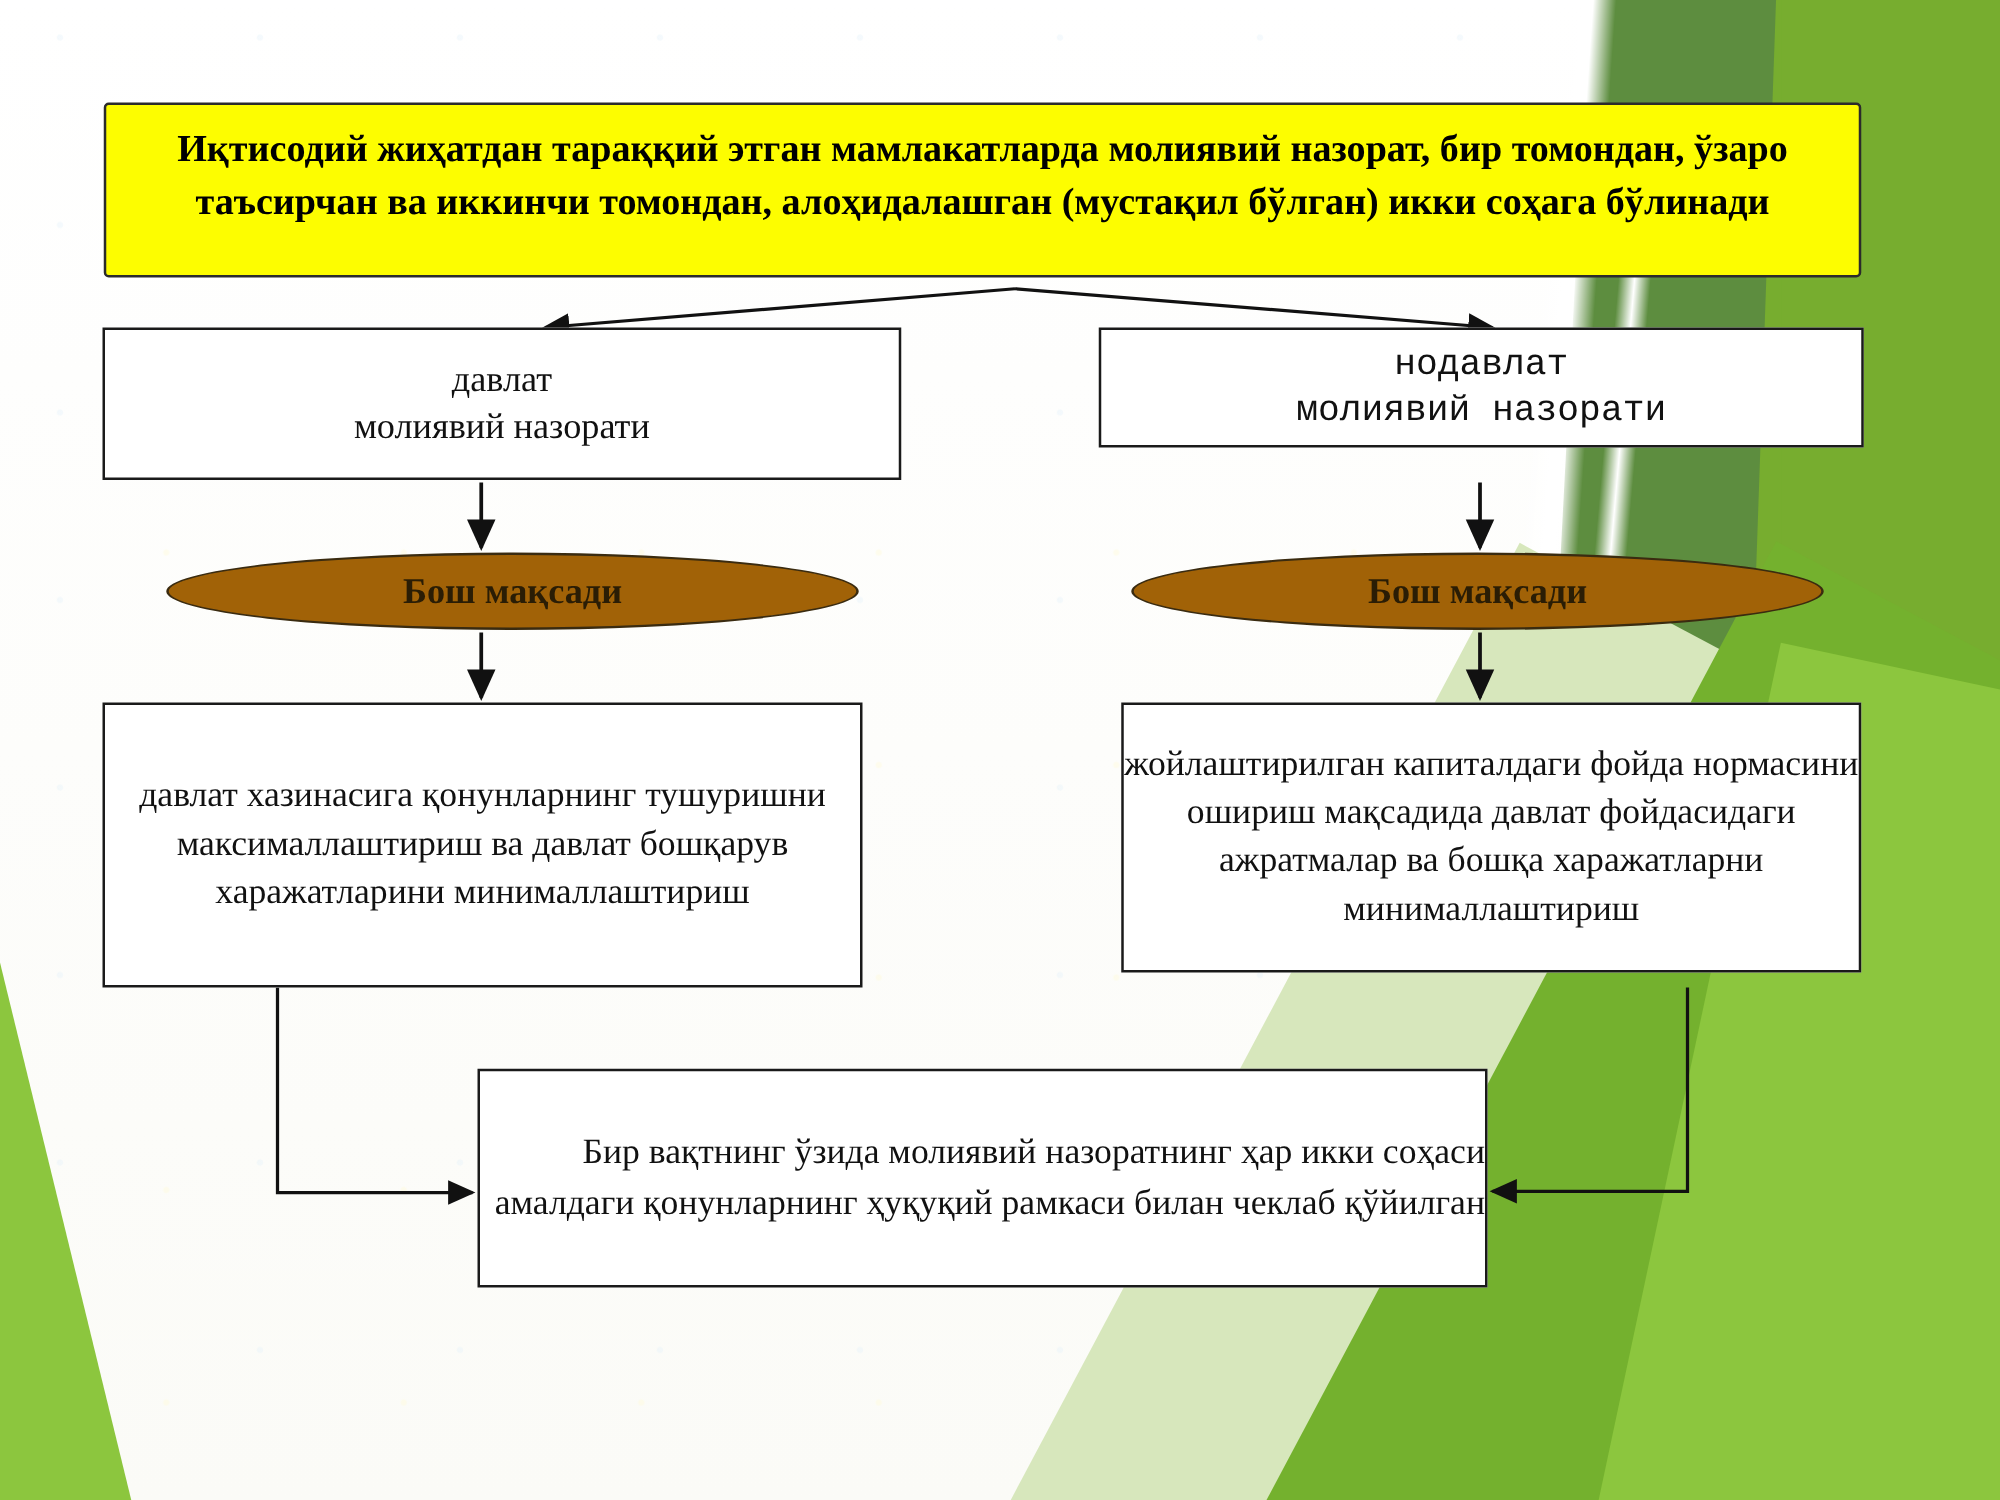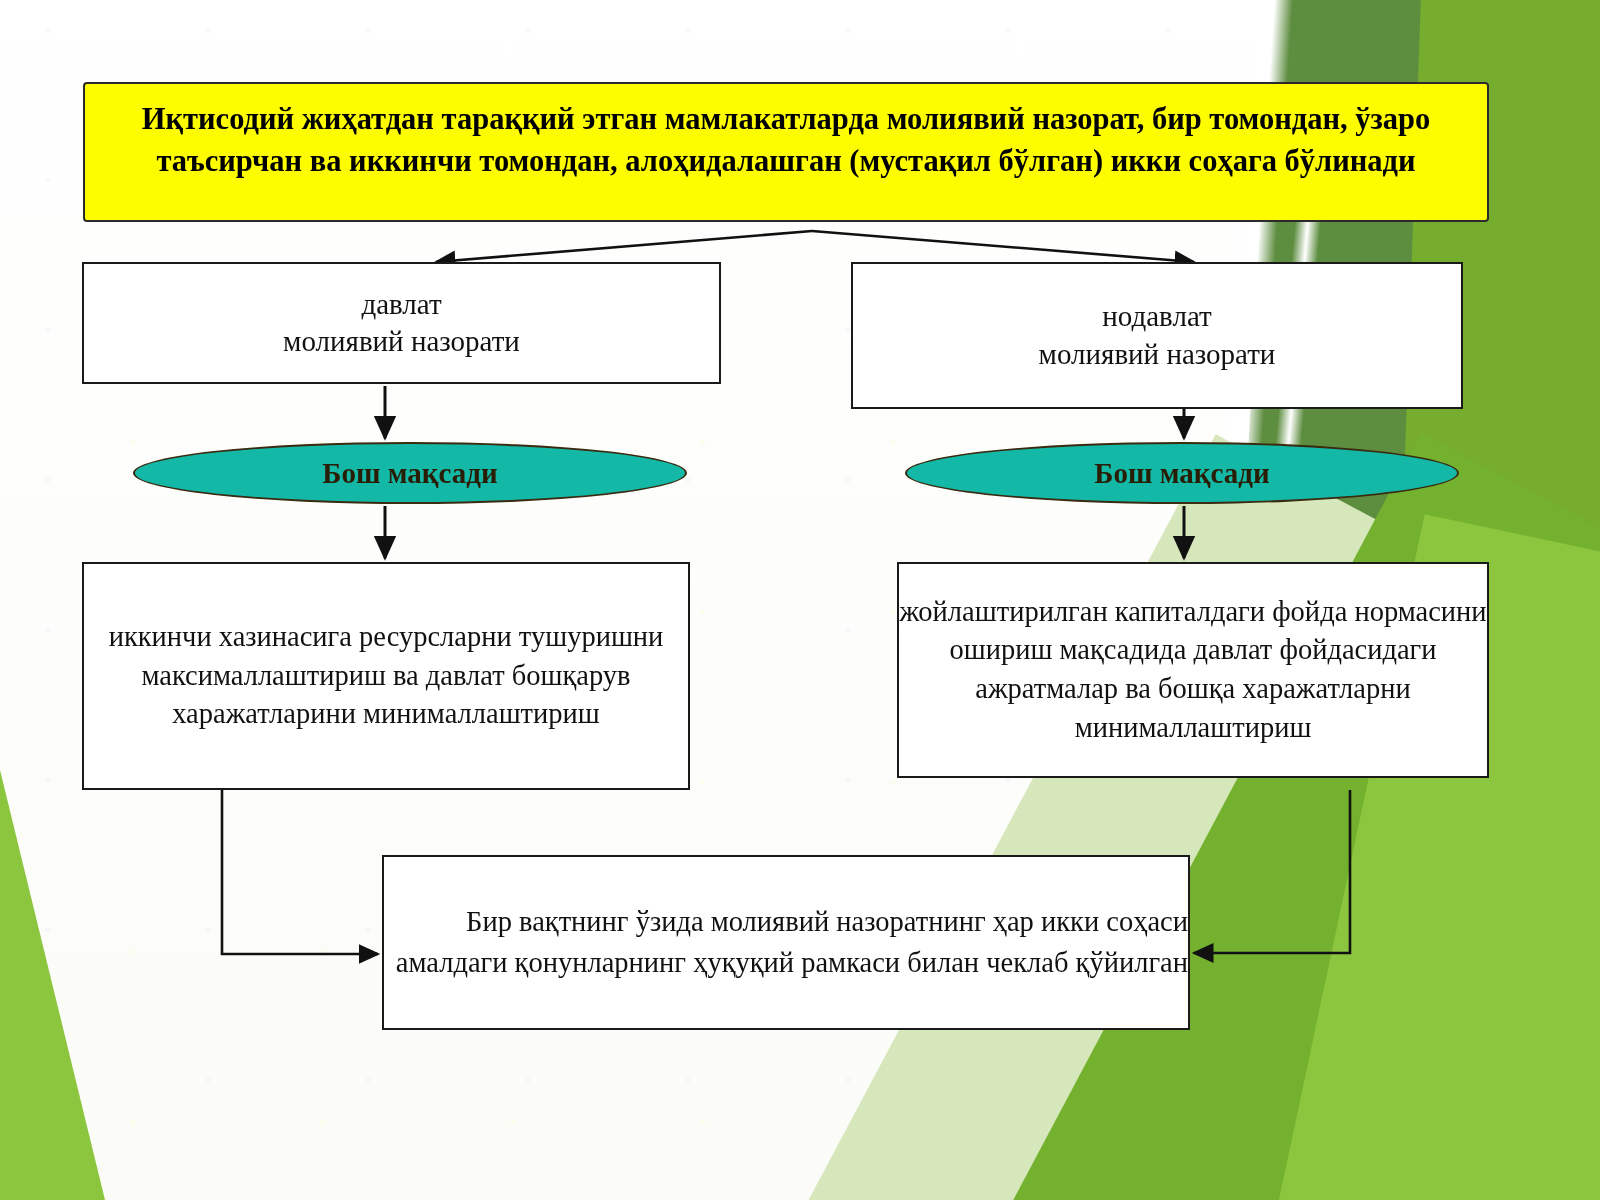--- a/index.html
+++ b/index.html
@@ -156,38 +156,38 @@
     display: flex;
     align-items: center;
     justify-content: center;
     text-align: center;
     color: #111111;
     font-size: 29px;
     line-height: 1.28;
   }
 
   #box-state-control   { left: 82px;  top: 262px; width: 639px; height: 122px; }
-  #box-nonstate-control{ left: 851px; top: 262px; width: 612px; height: 147px; }
+  #box-nonstate-control{ left: 879px; top: 262px; width: 612px; height: 96px; font-family: Liberation Mono, monospace; }
 
   #box-state-goal {
     left: 82px; top: 562px; width: 608px; height: 228px;
     font-size: 28.5px; line-height: 1.36;
   }
   #box-nonstate-goal {
     left: 897px; top: 562px; width: 592px; height: 216px;
     font-size: 28.5px; line-height: 1.36;
   }
   #box-joint-note {
     left: 382px; top: 855px; width: 808px; height: 175px;
     font-size: 28.5px; line-height: 1.42; text-align: right;
   }
 
   .ellipse-node {
     position: absolute;
-    background: #14b8a6;
+    background: #a16207;
     border: 2px solid #3a2b10;
     border-radius: 50%;
     display: flex;
     align-items: center;
     justify-content: center;
     font-weight: bold;
     font-size: 29px;
     color: #2a1d05;
     box-sizing: border-box;
   }
@@ -248,21 +248,21 @@
 
     <div class="node-box" id="box-state-control">
       <div>
         <div>давлат</div>
         <div>молиявий назорати</div>
       </div>
     </div>
 
     <div class="ellipse-node" id="ellipse-state-goal">Бош мақсади</div>
 
-    <div class="node-box" id="box-state-goal">иккинчи хазинасига ресурсларни тушуришни максималлаштириш ва давлат бошқарув харажатларини минималлаштириш</div>
+    <div class="node-box" id="box-state-goal">давлат хазинасига қонунларнинг тушуришни максималлаштириш ва давлат бошқарув харажатларини минималлаштириш</div>
 
     <div class="node-box" id="box-nonstate-control">
       <div>
         <div>нодавлат</div>
         <div>молиявий назорати</div>
       </div>
     </div>
 
     <div class="ellipse-node" id="ellipse-nonstate-goal">Бош мақсади</div>
 

